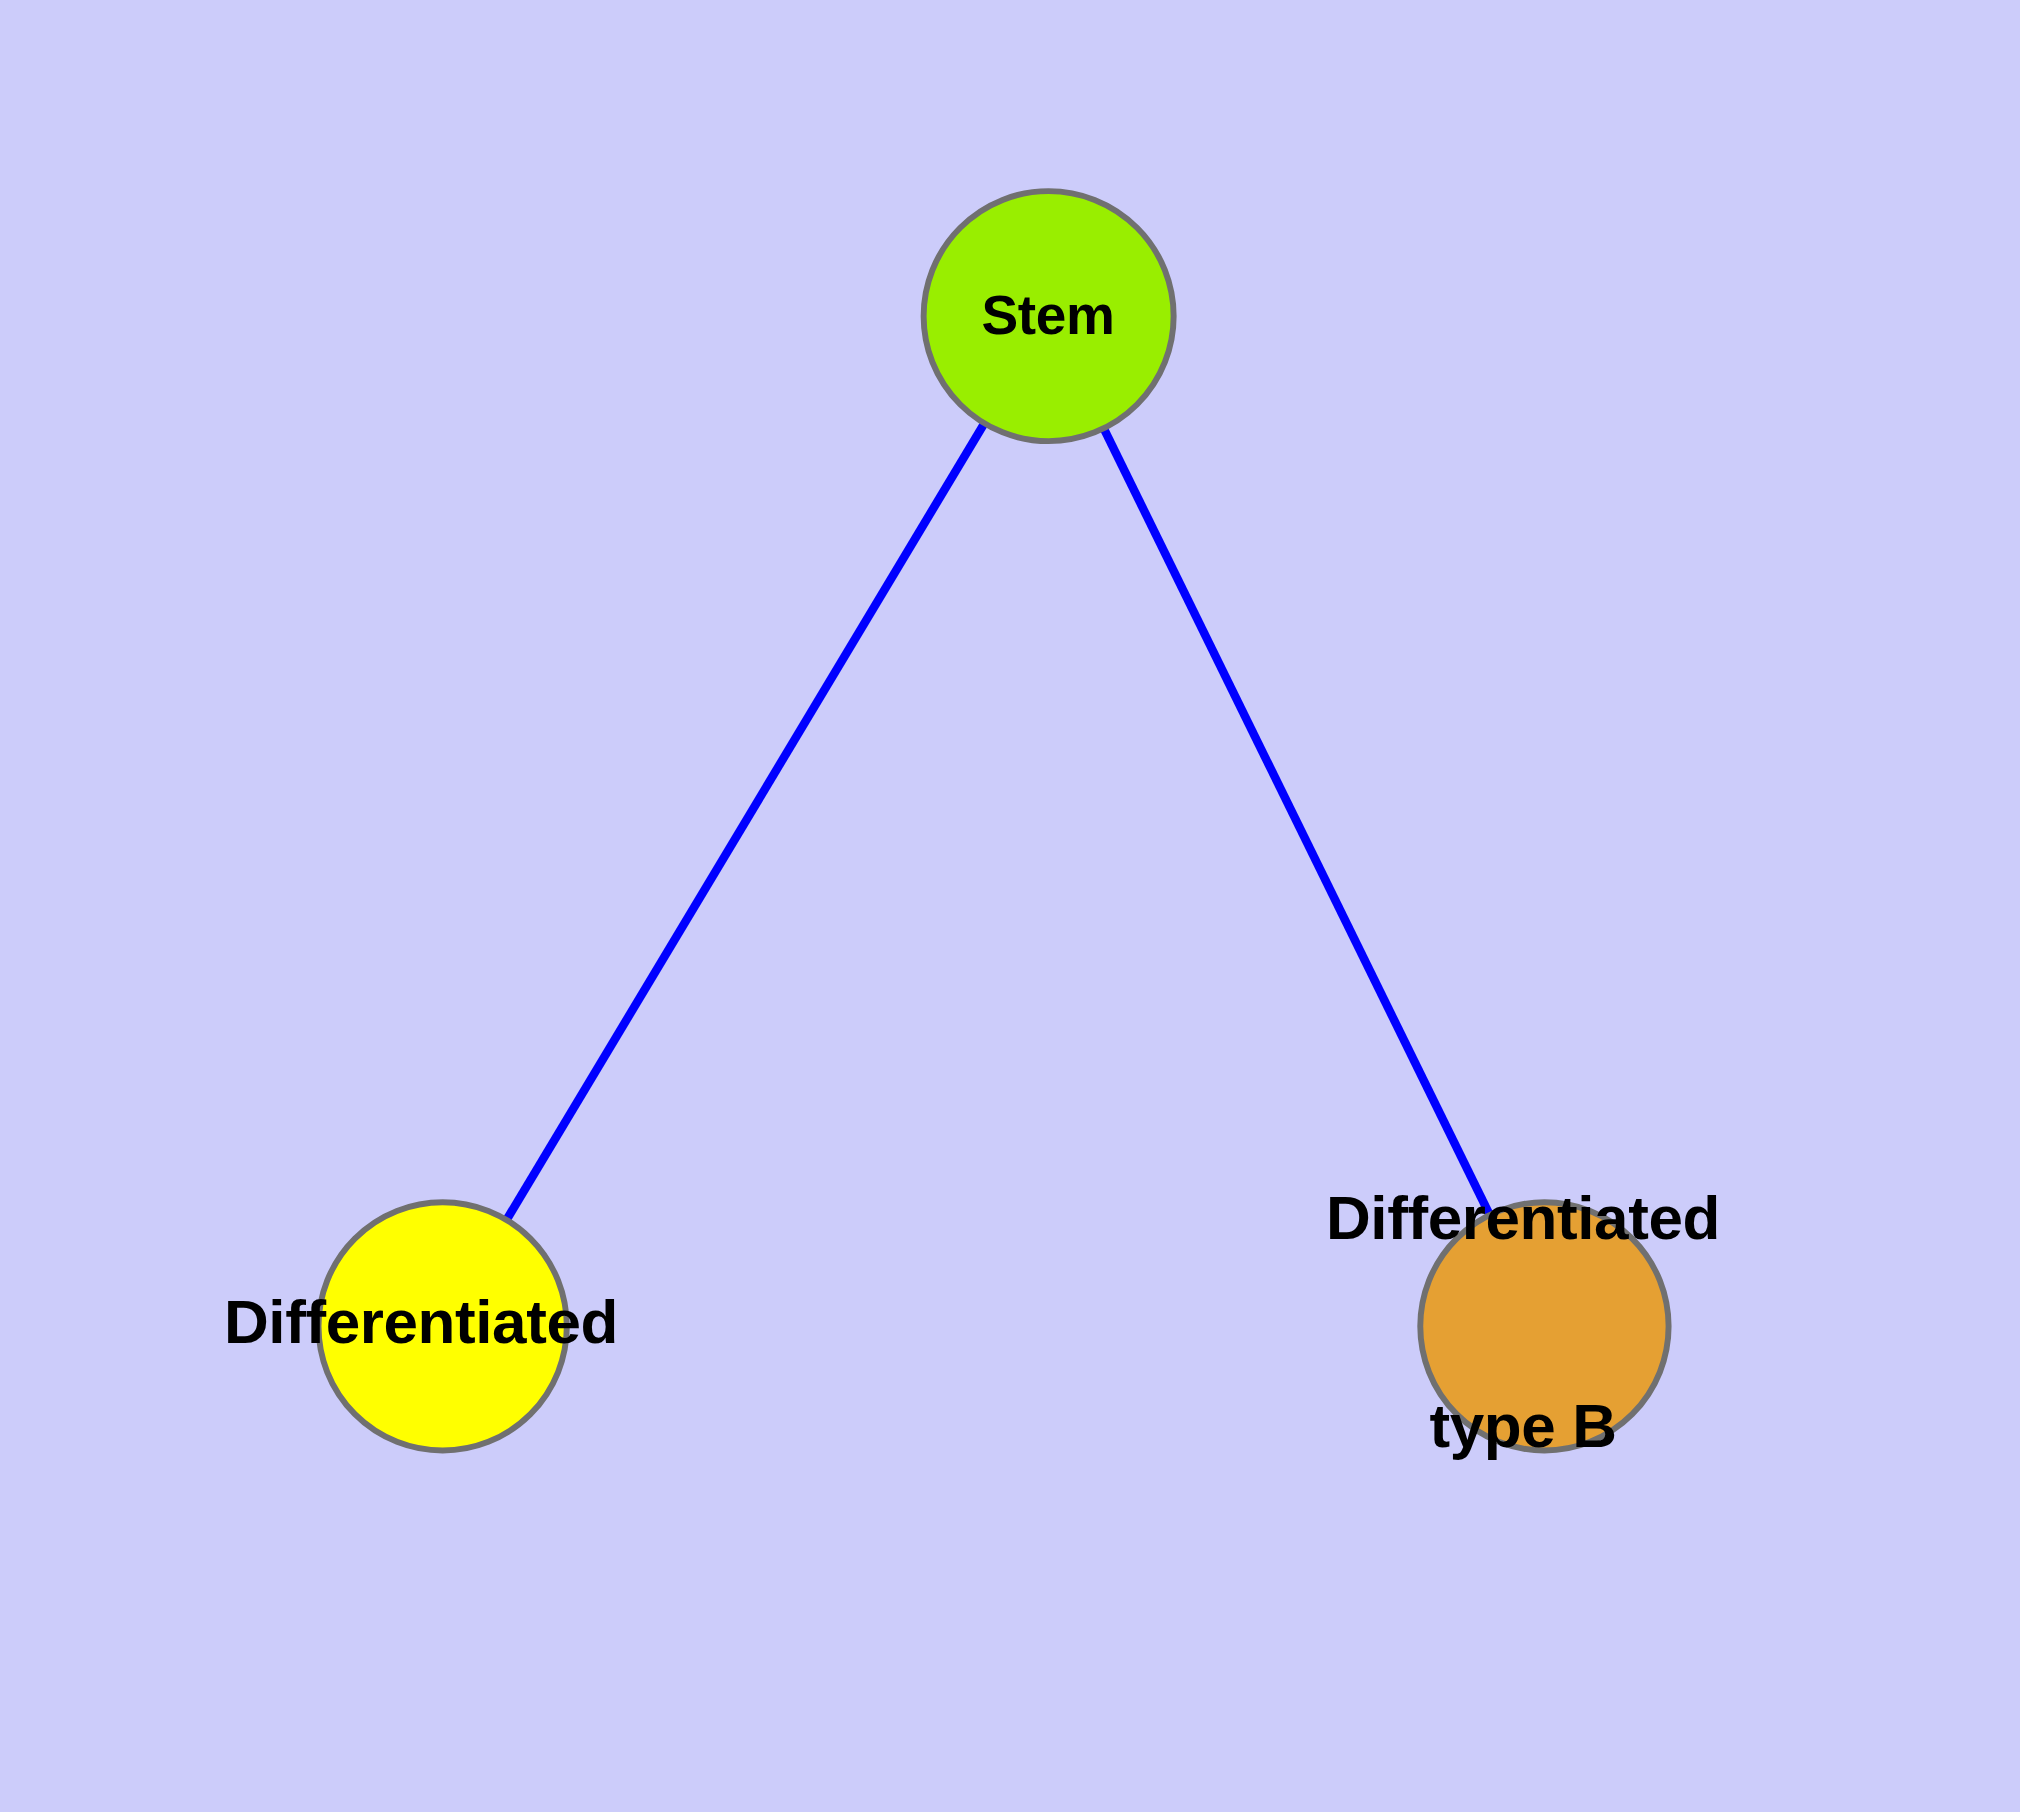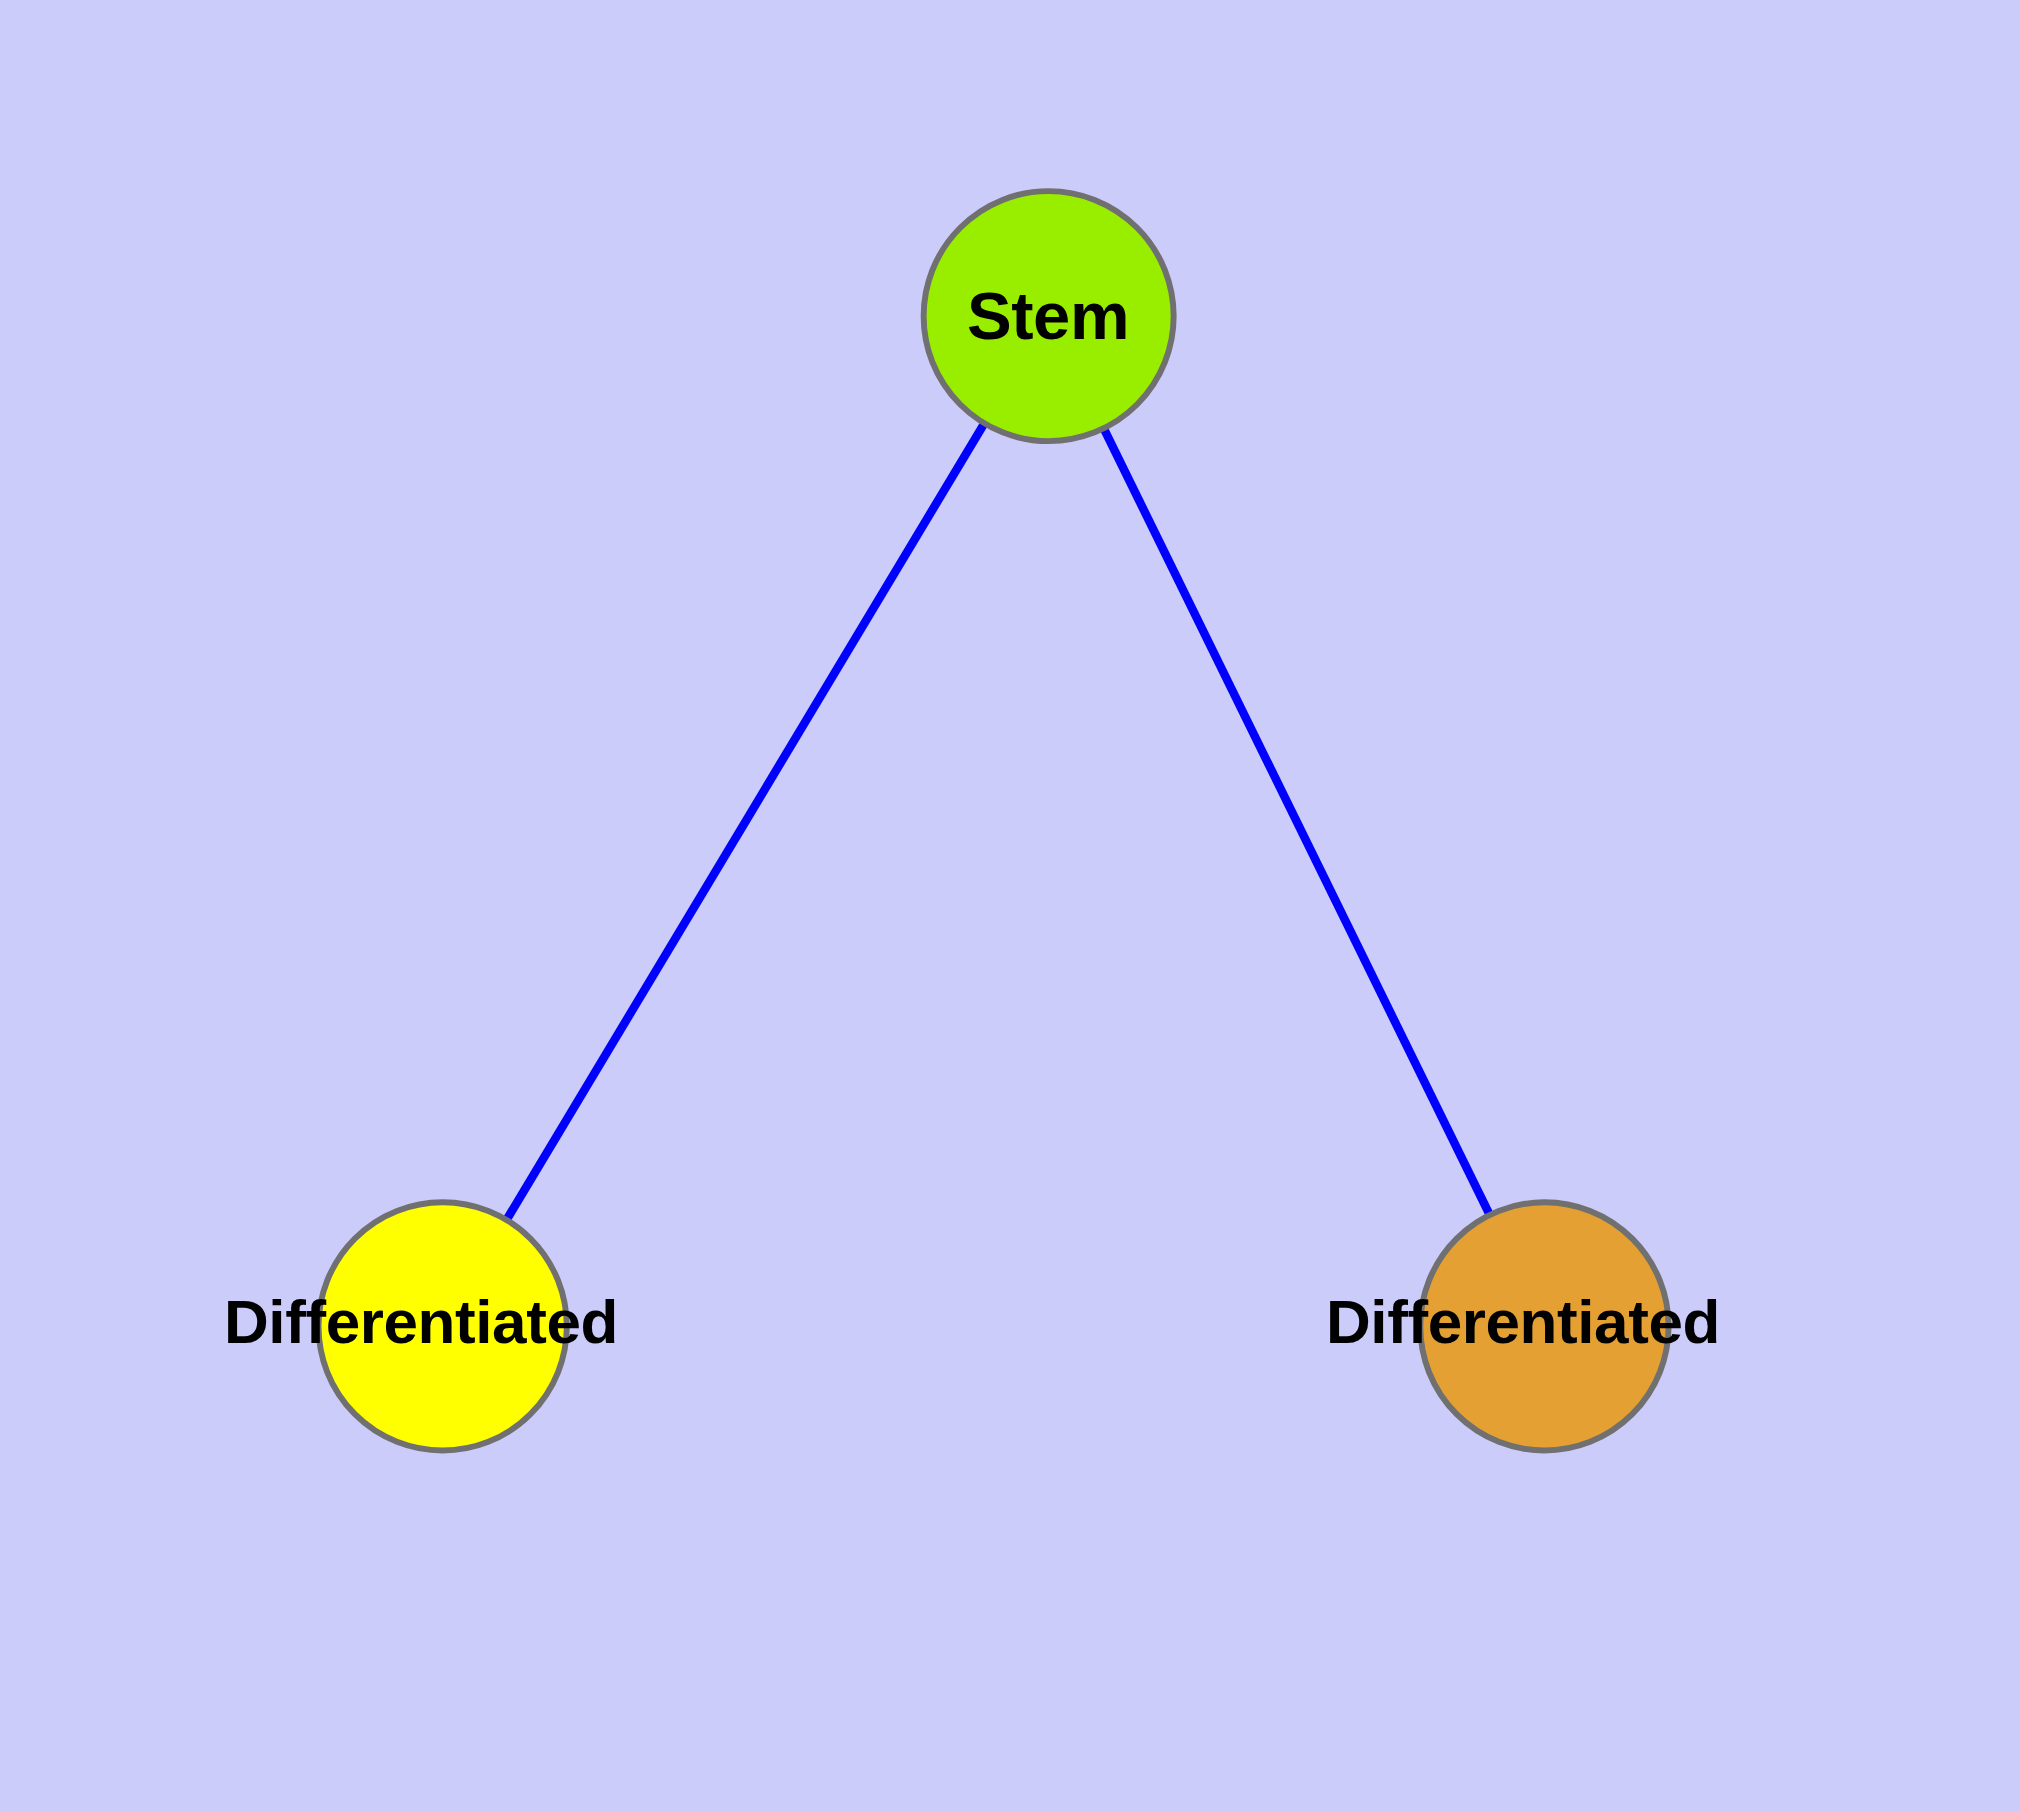--- a/index.html
+++ b/index.html
@@ -56,24 +56,25 @@
       <line x1="1237" y1="373" x2="1822" y2="1565" stroke="#0000ff" stroke-width="10" stroke-linecap="butt"></line>
     </g>
 
     <g>
       <circle cx="1237" cy="373" r="147.5" fill="#99ee00" stroke="#707070" stroke-width="7"></circle>
       <circle cx="522" cy="1565" r="146.5" fill="#ffff00" stroke="#707070" stroke-width="7"></circle>
       <circle cx="1822" cy="1565" r="146.5" fill="#e5a033" stroke="#707070" stroke-width="7"></circle>
     </g>
   </svg>
 
-  <div class="node-label label-stem" style="left: 1048px; top: 316px; font-size: 67px; color: rgb(0, 0, 0);">Stem</div>
+  <div class="node-label label-stem" style="left: 1048px; top: 316px; font-size: 55px; color: rgb(0, 0, 0);">Stem</div>
 
   <div class="node-label label-diff" style="left: 421px; top: 1322px; font-size: 62px; color: rgb(0, 0, 0);">
     <div>Differentiated</div>
   </div>
 
   <div class="node-label label-diff" style="left: 1523px; top: 1322px; font-size: 62px; color: rgb(0, 0, 0);">
     <div>Differentiated</div>
+    <div>type B</div>
   </div>
 
 </div>
 
 
 </body></html>

